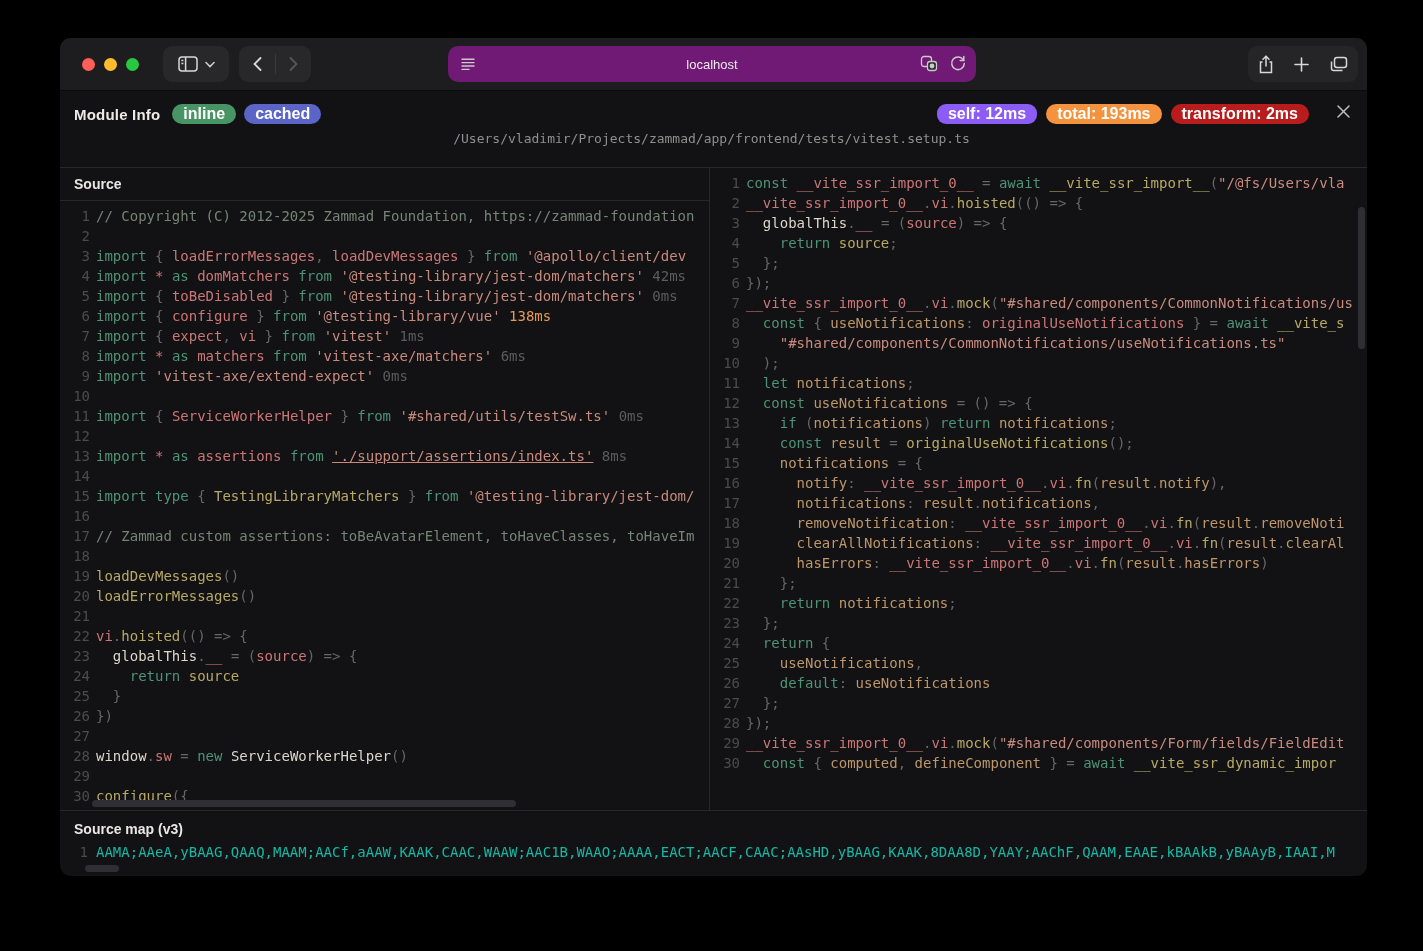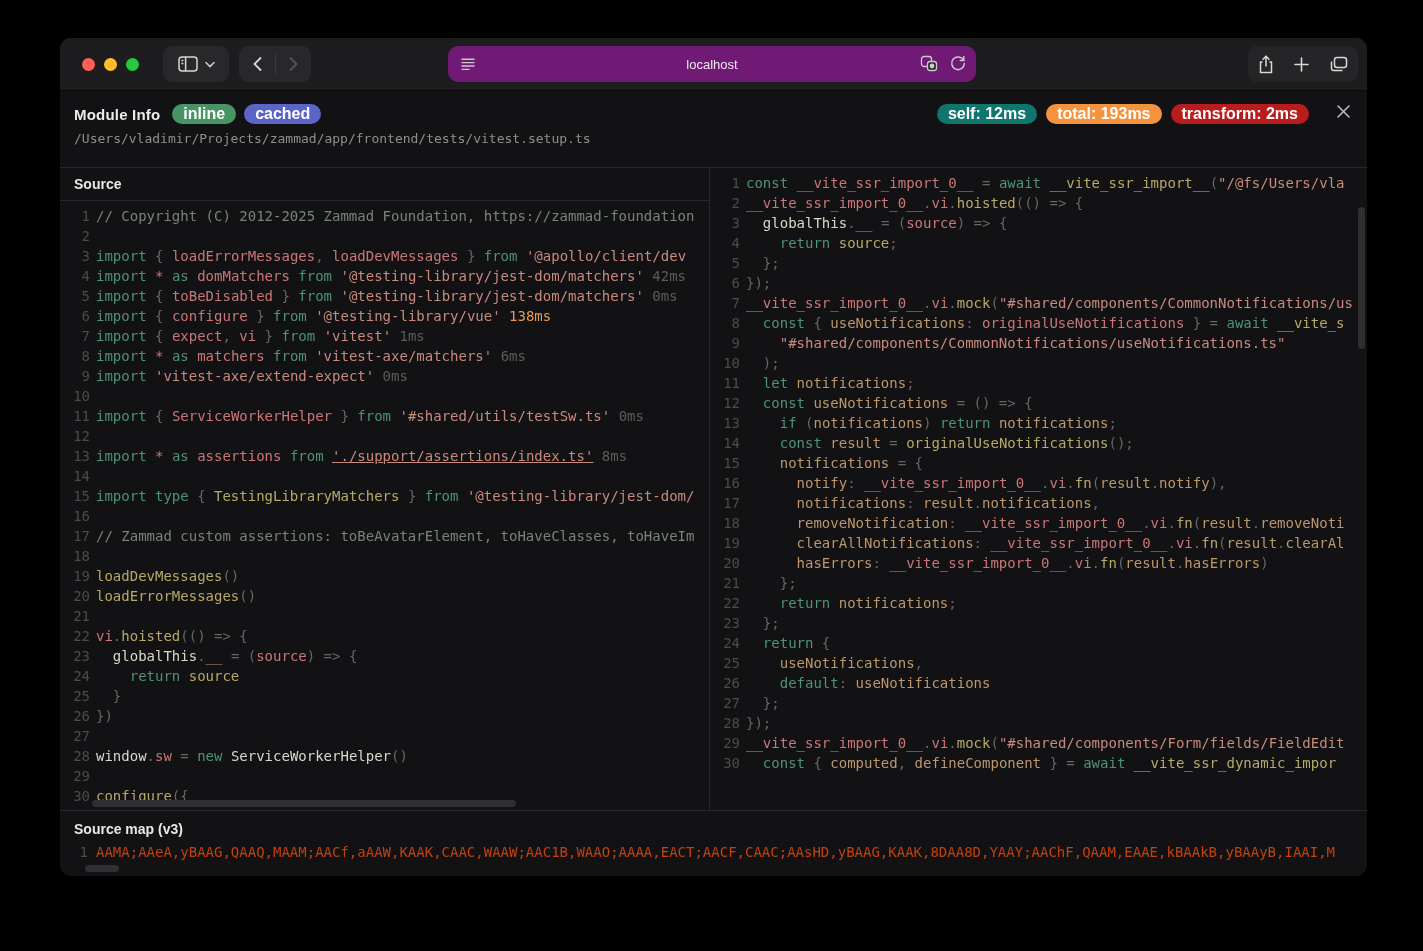--- a/index.html
+++ b/index.html
@@ -19,21 +19,21 @@
   .nav-half{width:36px;display:flex;align-items:center;justify-content:center;height:36px;}
   .url-pill{position:absolute;left:388px;top:8px;width:528px;height:36px;background:#701a75;
             border-radius:10px;display:flex;align-items:center;}
   .url-text{position:absolute;left:0;right:0;text-align:center;color:#ebebeb;font-size:13px;font-weight:500;}
   .url-left{position:absolute;left:12px;top:10px;}
   .url-right{position:absolute;right:10px;top:9px;display:flex;gap:12px;align-items:center;}
   .tb-right{position:absolute;right:9px;top:8px;width:110px;height:36px;background:#252528;border-radius:9px;
             display:flex;align-items:center;justify-content:space-around;}
   svg{display:block;}
   
-  .mod-header{flex:0 0 76px;box-sizing:border-box;padding:13px 18px 0 14px;position:relative;background:#121214;}
+  .mod-header{flex:0 0 76px;box-sizing:border-box;padding:13px 18px 0 14px;position:relative;background:#121214;text-align:center;}
   .mh-row{display:flex;align-items:center;}
   .mh-title{font-size:15px;font-weight:700;color:#edebe7;letter-spacing:.2px;}
   .badges{display:flex;gap:8px;margin-left:12px;}
   .badge{font-size:16px;font-weight:600;color:#fff;padding:3px 11px;border-radius:11px;line-height:14px;}
   .metrics{display:flex;gap:9px;margin-left:auto;margin-right:40px;}
   .close-x{position:absolute;right:16px;top:13px;cursor:default;}
   .mh-path{margin-top:7px;font-family:"DejaVu Sans Mono",monospace;font-size:13px;color:#8f8f8d;}
   
   .panels{flex:1;display:flex;border-top:1px solid #28282b;min-height:0;}
   .panel{width:650px;box-sizing:border-box;border-right:1px solid #28282b;display:flex;flex-direction:column;position:relative;}
@@ -48,21 +48,21 @@
   .tk-s{color:#c98a7d}.tk-su{color:#c98a7d;text-decoration:underline;}
   .tk-p{color:#666666}.tk-w{color:#dbd7ca}.tk-cm{color:#758575}
   .tk-t{color:#5c5c5c}.tk-to{color:#e89a52}
   .hscroll{position:absolute;left:32px;bottom:3px;width:424px;height:7px;border-radius:4px;background:#2f2f33;}
   .vscroll{position:absolute;right:2px;top:39px;width:7px;height:142px;border-radius:4px;background:#2f2f33;}
   
   .sourcemap{flex:0 0 66px;box-sizing:border-box;border-top:1px solid #28282b;padding:10px 0 0 14px;position:relative;overflow:hidden;}
   .sm-title{font-size:14px;font-weight:700;color:#e9e7e3;}
   .sm-line{margin-top:7px;font-family:"DejaVu Sans Mono",monospace;font-size:14px;white-space:pre;display:flex;overflow:hidden;}
   .sm-ln{color:#4b4b4b;flex:0 0 14px;text-align:right;margin-right:8px;}
-  .sm-text{color:#c2410c;}
+  .sm-text{color:#14b8a6;}
   .sm-scroll{position:absolute;left:25px;bottom:4px;width:34px;height:7px;border-radius:4px;background:#2f2f33;}
 </style>
 </head>
 <body>
 
 <div class="window">
 
   <div class="toolbar">
     <div class="lights">
       <span class="light" id="light-close" style="background: rgb(255, 95, 87);"></span>
@@ -151,21 +151,21 @@
   </div>
 
   <div class="mod-header">
     <div class="mh-row">
       <span class="mh-title">Module Info</span>
       <span class="badges" id="badges">
           <span class="badge" style="background: rgb(72, 148, 101);">inline</span>
           <span class="badge" style="background: rgb(91, 101, 199);">cached</span>
         </span>
       <span class="metrics" id="metrics">
-          <span class="badge" style="background: #0f766e;">self: 12ms</span>
+          <span class="badge" style="background: #8b5cf6; border-radius: 9px;">self: 12ms</span>
           <span class="badge" style="background: rgb(245, 146, 62);">total: 193ms</span>
           <span class="badge" style="background: #b91c1c;">transform: 2ms</span>
         </span>
     </div>
     <div class="mh-path">/Users/vladimir/Projects/zammad/app/frontend/tests/vitest.setup.ts</div>
     <span class="close-x">
       <svg width="15" height="15" viewBox="0 0 15 15" stroke="#bdbdbd" stroke-width="1.5" stroke-linecap="round">
         <line x1="2" y1="2" x2="13" y2="13"></line>
         <line x1="13" y1="2" x2="2" y2="13"></line>
       </svg>

